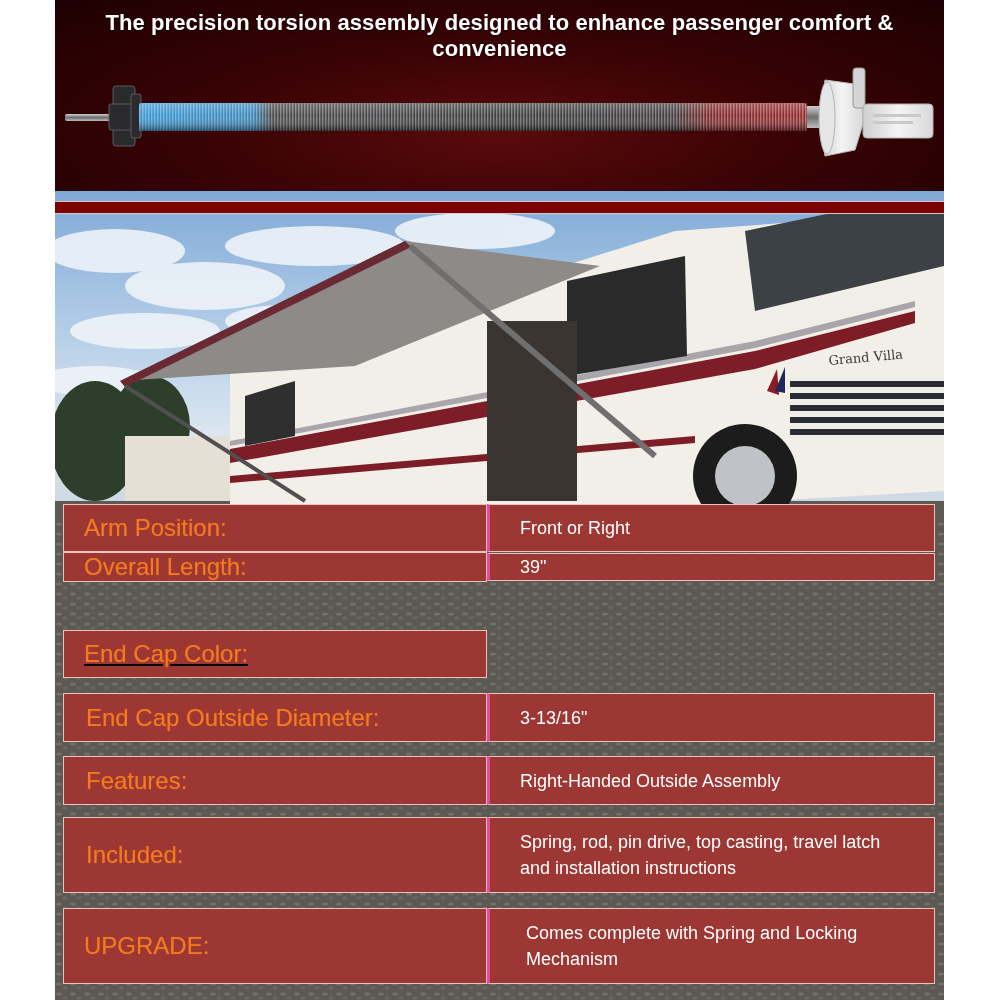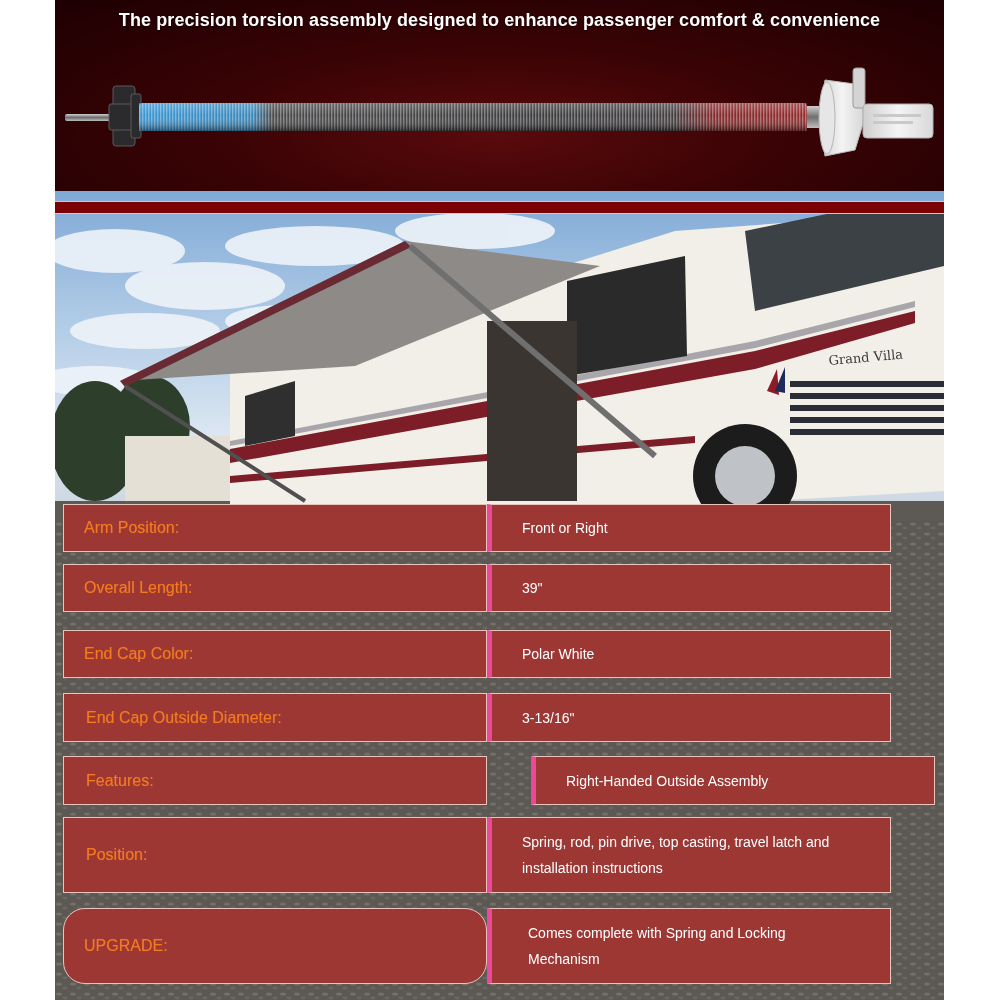--- a/index.html
+++ b/index.html
@@ -3,38 +3,38 @@
 <meta charset="utf-8">
 <style>
   html,body{margin:0;padding:0;background:#ffffff;}
   body{width:1000px;height:1000px;position:relative;overflow:hidden;font-family:"Liberation Sans",sans-serif;}
   .canvas{position:absolute;left:55px;top:0;width:889px;height:1000px;overflow:hidden;}
 
   
   .banner{position:absolute;left:0;top:0;width:889px;height:191px;
     background:radial-gradient(ellipse at 50% 70%, #5a0a0c 0%, #3a0305 45%, #1e0002 100%);}
   .banner-title{position:absolute;left:0;top:10px;width:889px;text-align:center;color:#ffffff;
-    font-weight:bold;font-size:18px;letter-spacing:0.1px;text-shadow:0 1px 2px rgba(0,0,0,.6);}
+    font-weight:bold;font-size:22px;letter-spacing:0.1px;text-shadow:0 1px 2px rgba(0,0,0,.6);}
   .product{position:absolute;left:0;top:0;width:889px;height:191px;}
 
   
   .photo{position:absolute;left:0;top:191px;width:889px;height:809px;overflow:hidden;
     background:linear-gradient(180deg,#7fa9d6 0%,#b6cfe8 18%,#dbe6f1 30%,#cfd9e3 38%,#8f8f8f 52%,#6d6a66 62%,#5e5a55 100%);}
   .accent-bar{position:absolute;left:0;top:10px;width:889px;height:11px;background:#7a0205;
     border-top:1px solid #d9c6c6;border-bottom:1px solid #d9c6c6;}
   .scene{position:absolute;left:0;top:0;width:889px;height:809px;}
 
   
   .spec-row{position:absolute;left:8px;width:872px;display:flex;}
   .spec-label,.spec-value{box-sizing:border-box;background:#9c3734;border:1.5px solid #e8c4bd;
     display:flex;align-items:center;}
-  .spec-label{width:424px;padding-left:20px;color:#f47a1f;font-size:16px;font-weight:normal;
+  .spec-label{width:424px;padding-left:20px;color:#f47a1f;font-size:24px;font-weight:normal;
     text-shadow:0 0 1px rgba(255,140,40,.4);}
-  .spec-value{width:404px;margin-left:0;padding-left:30px;color:#ffffff;font-size:14px;line-height:26px;
-    border-left:5px solid #ec4899;}
+  .spec-value{width:448px;margin-left:0;padding-left:30px;color:#ffffff;font-size:18px;line-height:26px;
+    border-left:3px solid #ec4899;}
 </style>
 </head>
 <body>
 
 <div class="canvas">
 
   <div class="banner">
     <div class="banner-title">The precision torsion assembly designed to enhance passenger comfort &amp; convenience</div>
 
     <svg class="product" viewBox="0 0 889 191" width="889" height="191">
@@ -157,38 +157,37 @@
       <path d="M720 200 L730 176 L730 202 Z" fill="#1f2a5a"></path>
     </svg>
 
     <div class="accent-bar"></div>
   </div>
 
   <div class="spec-row" style="top:504px;height:48px;">
     <div class="spec-label">Arm Position:</div>
     <div class="spec-value">Front or Right</div>
   </div>
-  <div class="spec-row" style="top:564px;height:48px;">
+  <div class="spec-row" style="top:543px;height:48px;align-items:center;">
     <div class="spec-label">Overall Length:</div>
     <div class="spec-value">39"</div>
   </div>
-  <div class="spec-row" style="top:630px;height:48px;">
+  <div class="spec-row" style="top:630px;height:48px;text-decoration:underline;">
     <div class="spec-label">End Cap Color:</div>
-    <div class="spec-value">Polar White</div>
   </div>
   <div class="spec-row" style="top:693px;height:49px;">
     <div class="spec-label" style="padding-left:22px;">End Cap Outside Diameter:</div>
     <div class="spec-value">3-13/16"</div>
   </div>
   <div class="spec-row" style="top:756px;height:49px;justify-content:space-between;">
     <div class="spec-label" style="padding-left:22px;">Features:</div>
     <div class="spec-value">Right-Handed Outside Assembly</div>
   </div>
   <div class="spec-row" style="top:817px;height:76px;">
-    <div class="spec-label" style="padding-left:22px;">Position:</div>
+    <div class="spec-label" style="padding-left:22px;">Included:</div>
     <div class="spec-value" style="padding-right:45px;">Spring, rod, pin drive, top casting,  travel latch and installation instructions</div>
   </div>
   <div class="spec-row" style="top:908px;height:76px;">
-    <div class="spec-label" style="border-radius:22px;">UPGRADE:</div>
+    <div class="spec-label" style="">UPGRADE:</div>
     <div class="spec-value" style="padding-right:30px;padding-left:36px;">Comes complete with Spring and Locking Mechanism</div>
   </div>
 
 </div>
 
 </body></html>

